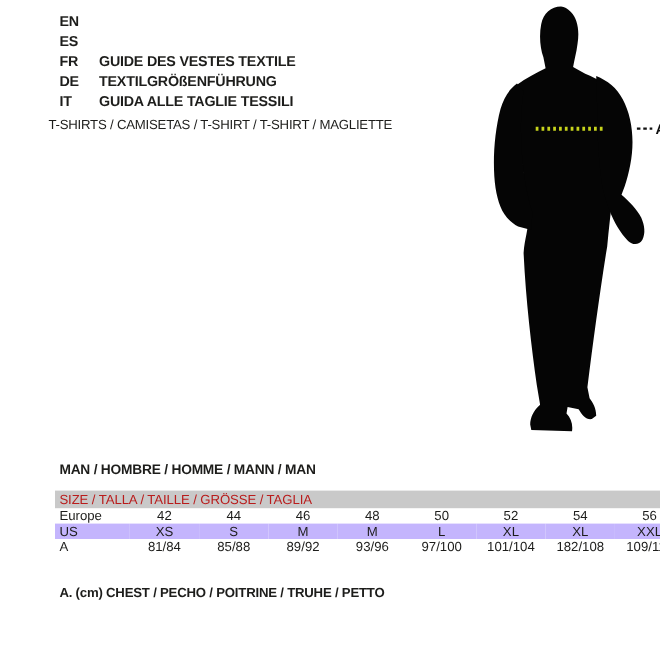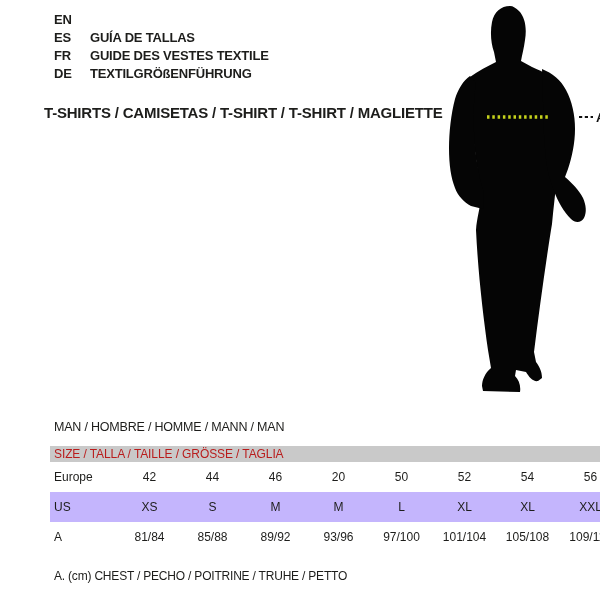--- a/index.html
+++ b/index.html
@@ -5,61 +5,64 @@
   html,body{margin:0;padding:0;background:#fff;}
   .page{
     position:relative;width:600px;height:600px;background:#ffffff;overflow:hidden;
     font-family:"Liberation Sans","DejaVu Sans",sans-serif;color:#1d1d1b;margin-left:32px;
   }
   
   .lang-list{position:absolute;left:22px;top:11px;}
   .lang-row{display:flex;height:18px;line-height:18px;font-size:13px;font-weight:700;letter-spacing:-0.2px;}
   .lang-code{width:36px;}
   
-  .category-block{position:absolute;left:12px;top:104px;font-size:15px;font-weight:700;line-height:18px;letter-spacing:-0.2px;}
+  .category-block{position:absolute;left:12px;top:104px;font-size:12px;font-weight:400;line-height:18px;letter-spacing:-0.2px;}
   
   .figure-wrap{position:absolute;left:400px;top:0;width:178px;height:400px;}
   
-  .section-title{position:absolute;left:22px;top:420px;font-size:12.5px;font-weight:400;letter-spacing:-0.2px;}
+  .section-title{position:absolute;left:22px;top:420px;font-size:12.5px;font-weight:700;letter-spacing:-0.2px;}
   
   .size-table{
     position:absolute;left:18px;top:446px;width:572px;
     border-collapse:collapse;table-layout:fixed;font-size:12px;
   }
   .size-table thead th{
     background:#c9c9c9;font-weight:400;text-align:left;
     height:16px;padding:0 0 0 4px;font-size:12px;color:#b91c1c;letter-spacing:-0.1px;
   }
-  .size-table tbody td{height:30px;padding:0;text-align:center;font-weight:400;color:#1d1d1b;}
+  .size-table tbody td{height:14px;padding:0;text-align:center;font-weight:400;color:#1d1d1b;}
   .size-table tbody td.rowlabel{text-align:left;padding-left:4px;}
   .size-table tbody tr.stripe{background:#c4b5fd;}
   .size-table tbody tr.stripe + tr.stripe{border-top:1px solid #f8f8f8;}
   
-  .footnote{position:absolute;left:22px;top:569px;font-size:12px;font-weight:400;letter-spacing:-0.2px;}
+  .footnote{position:absolute;left:22px;top:532px;font-size:12px;font-weight:700;letter-spacing:-0.2px;}
 </style>
 </head>
 <body>
 
 <div class="page">
 
   <div class="lang-list">
     <div class="lang-row">
       <span class="lang-code">EN</span>
     </div>
     <div class="lang-row">
       <span class="lang-code">ES</span>
-      <span class="lang-label">GUÍA DE TALLAS</span>
     </div>
     <div class="lang-row">
       <span class="lang-code">FR</span>
       <span class="lang-label">GUIDE DES VESTES TEXTILE</span>
     </div>
     <div class="lang-row">
       <span class="lang-code">DE</span>
       <span class="lang-label">TEXTILGRÖßENFÜHRUNG</span>
+    </div>
+    <div class="lang-row">
+      <span class="lang-code">IT</span>
+      <span class="lang-label">GUIDA ALLE TAGLIE TESSILI</span>
     </div>
   </div>
 
   <div class="category-block">
     <div>T-SHIRTS / CAMISETAS / T-SHIRT / T-SHIRT / MAGLIETTE</div>
   </div>
 
   <svg class="figure-wrap" viewBox="400 0 178 400" xmlns="http://www.w3.org/2000/svg" aria-hidden="true">
     <g fill="#050505">
 
@@ -138,21 +141,21 @@
       <tr>
         <th colspan="9">SIZE / TALLA / TAILLE / GRÖSSE / TAGLIA</th>
       </tr>
     </thead>
     <tbody>
       <tr>
         <td class="rowlabel">Europe</td>
         <td>42</td>
         <td>44</td>
         <td>46</td>
-        <td>20</td>
+        <td>48</td>
         <td>50</td>
         <td>52</td>
         <td>54</td>
         <td>56</td>
       </tr>
       <tr class="stripe">
         <td class="rowlabel">US</td>
         <td>XS</td>
         <td>S</td>
         <td>M</td>
@@ -163,21 +166,21 @@
         <td>XXL</td>
       </tr>
       <tr>
         <td class="rowlabel">A</td>
         <td>81/84</td>
         <td>85/88</td>
         <td>89/92</td>
         <td>93/96</td>
         <td>97/100</td>
         <td>101/104</td>
-        <td>105/108</td>
+        <td>182/108</td>
         <td>109/112</td>
       </tr>
     </tbody>
   </table>
 
   <div class="footnote">A. (cm) CHEST / PECHO / POITRINE / TRUHE / PETTO</div>
 
 </div>
 
 </body></html>

